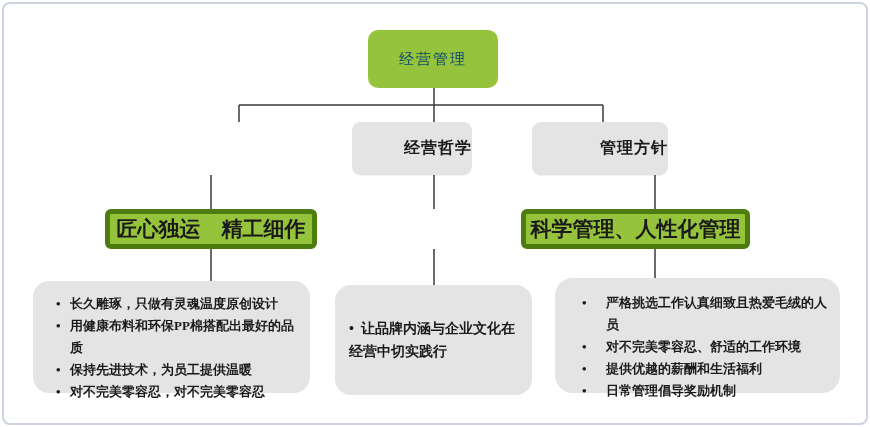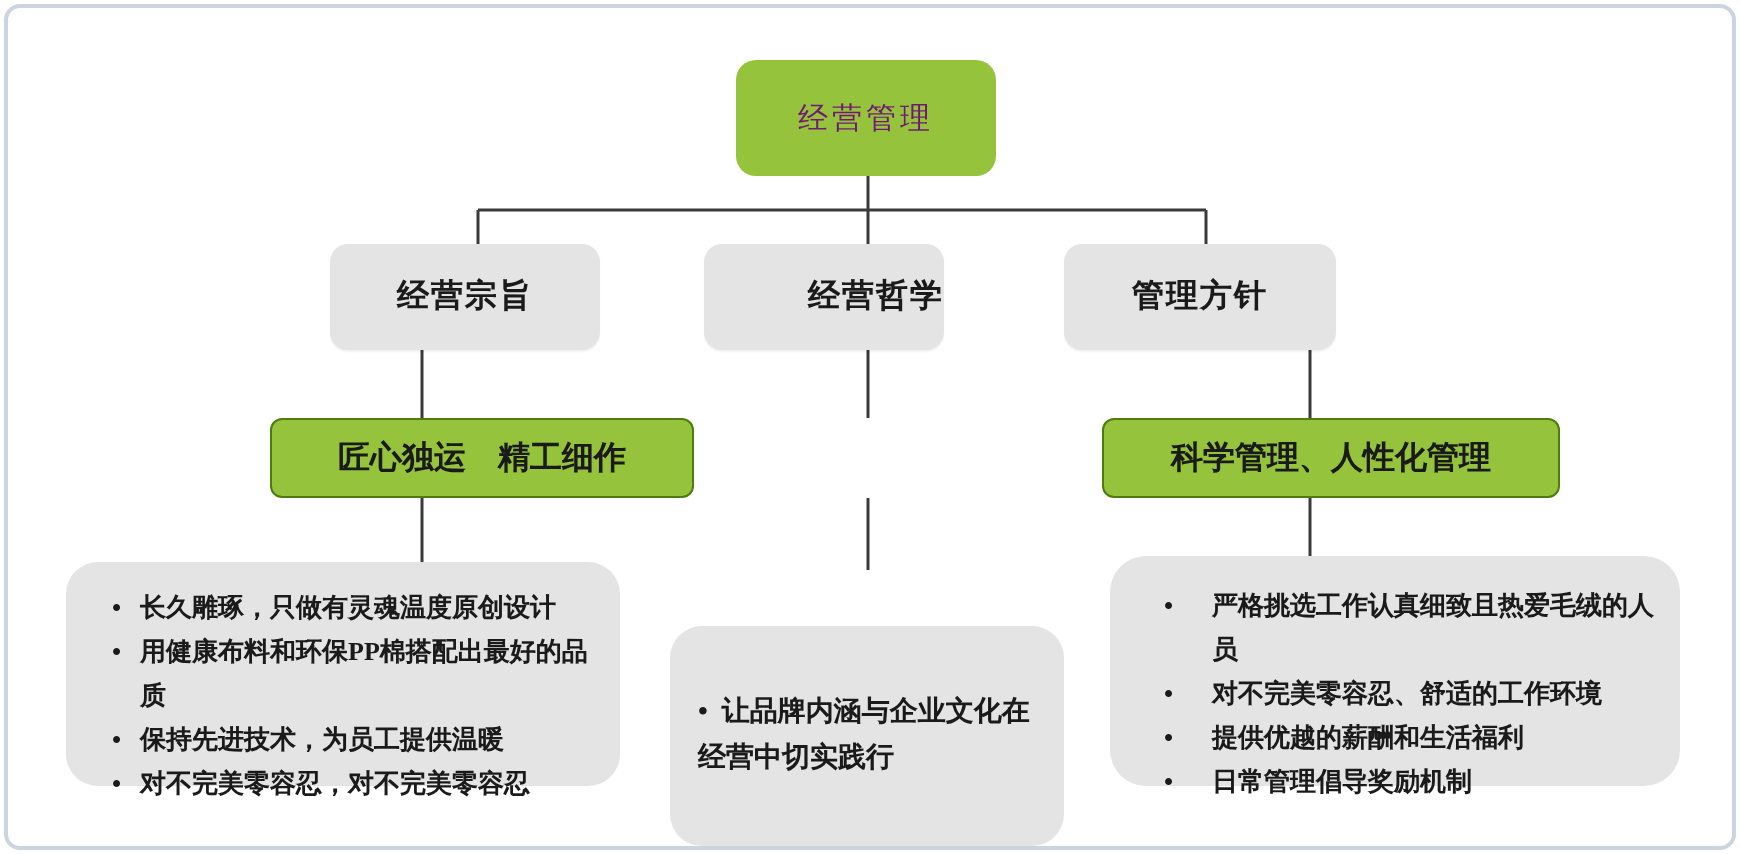--- a/index.html
+++ b/index.html
@@ -14,40 +14,40 @@
   .connectors{position:absolute;left:0;top:0;}
   .node{
     position:absolute;box-sizing:border-box;display:flex;align-items:center;justify-content:center;
     text-align:center;
   }
   .green{background:#96C33C;}
   .gray{background:#E4E4E4;}
 
   
   #root-node{left:368px;top:30px;width:130px;height:58px;border-radius:10px;
-    color:#701a75;font-size:15px;letter-spacing:2px;font-weight:400;}
+    color:#0c4a6e;font-size:15px;letter-spacing:2px;font-weight:400;}
 
   
   .cat{border-radius:9px;font-weight:bold;font-size:16px;letter-spacing:1px;
     box-shadow:0 1px 1px rgba(0,0,0,0.06);}
   #cat-1{left:165px;top:122px;width:135px;height:53px;}
   #cat-2{left:352px;top:122px;width:120px;height:53px;justify-content:flex-end;}
-  #cat-3{left:532px;top:122px;width:136px;height:53px;}
+  #cat-3{left:532px;top:122px;width:136px;height:53px;justify-content:flex-end;}
 
   
-  .pri{border-radius:6px;font-weight:bold;font-size:16px;border:1px solid #4d7c0f;margin-left:30px;}
+  .pri{border-radius:6px;font-weight:bold;font-size:21px;border:5px solid #4d7c0f;}
   #pri-1{left:105px;top:209px;width:212px;height:40px;}
   #pri-2{left:340px;top:209px;width:182px;height:40px;}
   #pri-3{left:521px;top:209px;width:229px;height:40px;}
 
   
   .det{align-items:flex-start;justify-content:flex-start;text-align:left;
     font-weight:bold;font-size:13px;line-height:22px;}
   #det-1{left:33px;top:281px;width:277px;height:112px;border-radius:16px;}
-  #det-2{left:335px;top:285px;width:197px;height:110px;border-radius:16px;align-items:center;margin-top:28px;}
+  #det-2{left:335px;top:285px;width:197px;height:110px;border-radius:16px;align-items:center;}
   #det-3{left:555px;top:278px;width:285px;height:115px;border-radius:18px;}
 
   .det ul{margin:0;list-style:none;}
   #det-1 ul{padding:12px 8px 8px 22px;}
   #det-3 ul{padding:14px 8px 8px 24px;}
   .det li{position:relative;padding-left:15px;}
   #det-3 li{padding-left:27px;}
   .det li .marker{position:absolute;left:1px;top:0;}
   #det-3 li .marker{left:3px;}
   #det-2 .single{margin:0;padding:0 12px 0 14px;font-size:14px;line-height:23px;}
@@ -73,23 +73,20 @@
       <line x1="211" y1="249" x2="211" y2="281"></line>
       <line x1="434" y1="249" x2="434" y2="285"></line>
       <line x1="655" y1="249" x2="655" y2="278"></line>
     </g>
   </svg>
 
   <div class="node green" id="root-node">
     <span>经营管理</span>
   </div>
 
-  <div class="node gray cat" id="cat-1">
-    <span>经营宗旨</span>
-  </div>
   <div class="node gray cat" id="cat-2">
     <span>经营哲学</span>
   </div>
   <div class="node gray cat" id="cat-3">
     <span>管理方针</span>
   </div>
 
   <div class="node green pri" id="pri-1">
     <span>匠心独运　精工细作</span>
   </div>

